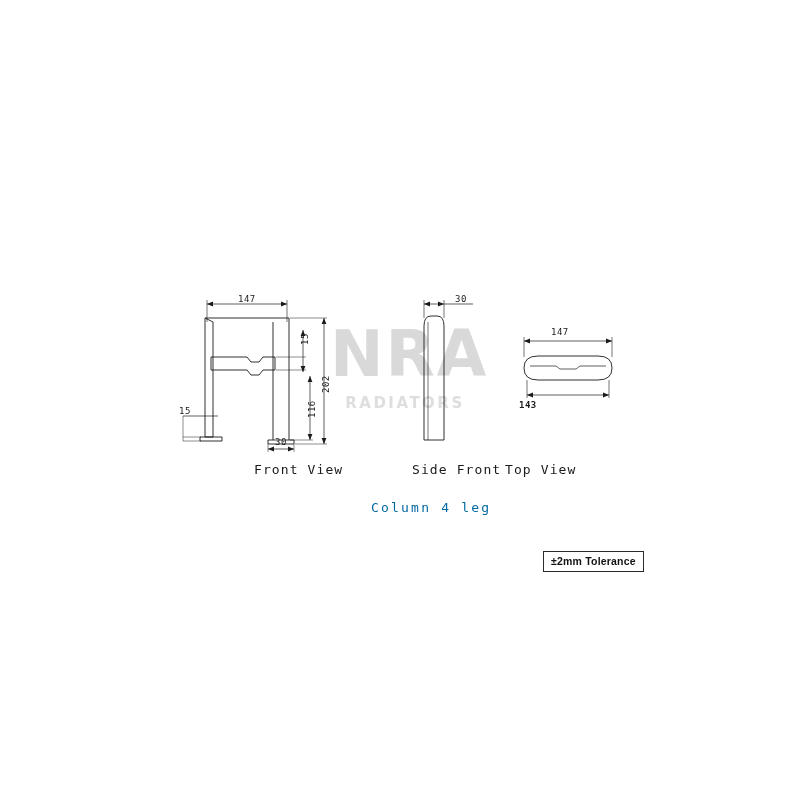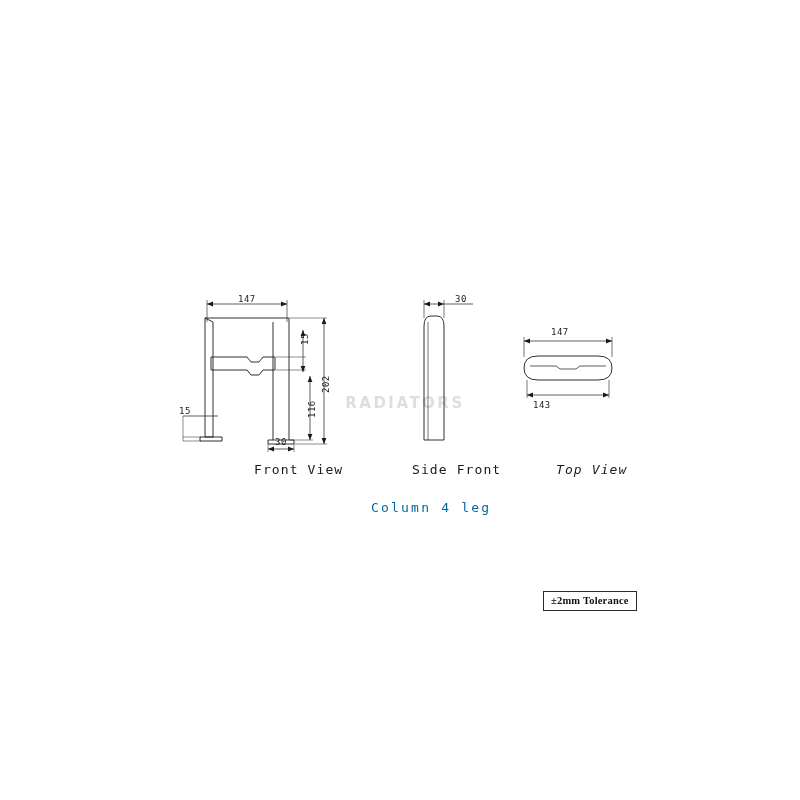--- a/index.html
+++ b/index.html
@@ -50,27 +50,26 @@
     font-size: 13px;
     letter-spacing: 2.2px;
     color: #0369a1;
     white-space: nowrap;
   }
   .tolerance-box {
     position: absolute;
     border: 1px solid #2b2b2b;
     background: #ffffff;
     padding: 3px 7px 4px 7px;
-    font-family: Liberation Serif, serif;
+    font-family: Liberation Sans, sans-serif;
     font-size: 10.5px;
     font-weight: bold;
     letter-spacing: 0.2px;
     color: #111111;
     white-space: nowrap;
-    margin-top: 40px;
   }
   .watermark {
     position: absolute;
     left: 330px;
     top: 318px;
     width: 150px;
     height: 130px;
     pointer-events: none;
     user-select: none;
   }
@@ -96,20 +95,21 @@
     top: 76px;
     color: #dedede;
   }
 </style>
 </head>
 <body>
 
 <div class="stage">
 
   <div class="watermark">
+    <div class="wm-text wm-main">NRA</div>
     <div class="wm-text wm-sub">RADIATORS</div>
   </div>
 
   <svg class="drawing" viewBox="0 0 800 800">
     <g stroke="#1a1a1a" fill="none" stroke-width="0.9" shape-rendering="geometricPrecision">
 
       <g>
 
         <path d="M 205 318 L 205 437 L 213 437 L 213 322 Z" stroke="#1a1a1a" fill="none"></path>
 
@@ -222,21 +222,21 @@
   <div class="lbl dim" style="left:275px; top:437px;">30</div>
 
   <div class="lbl view" style="left:254px; top:462px;">Front View</div>
 
   <div class="lbl dim" style="left:455px; top:294px;">30</div>
 
   <div class="lbl view" style="left:412px; top:462px;">Side Front</div>
 
   <div class="lbl dim" style="left:551px; top:327px;">147</div>
 
-  <div class="lbl dim" style="left:533px; top:400px;">143</div>
-
-  <div class="lbl view" style="left:556px; top:462px;font-style:italic;">Top View</div>
+  <div class="lbl dim" style="left:519px; top:400px;font-weight:bold;">143</div>
+
+  <div class="lbl view" style="left:505px; top:462px;">Top View</div>
 
   <div class="title" style="left:371px; top:500px;">Column 4 leg</div>
 
   <div class="tolerance-box" style="left:543px; top:551px;">±2mm Tolerance</div>
 
 </div>
 
 </body></html>

